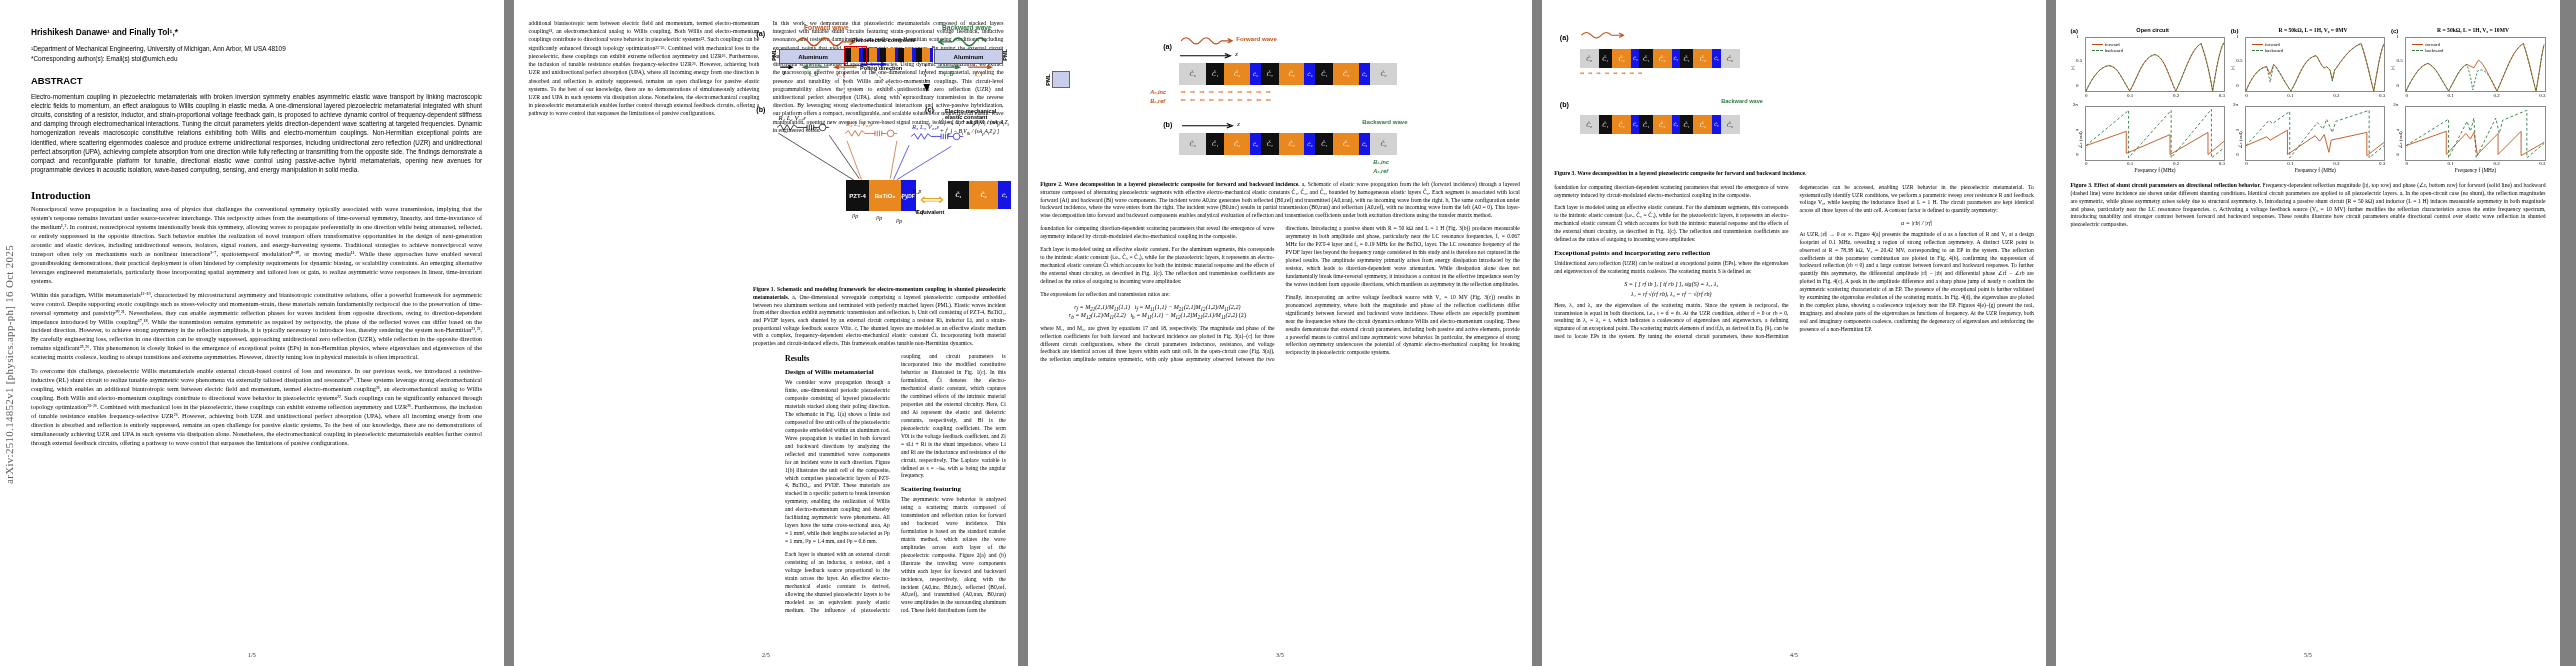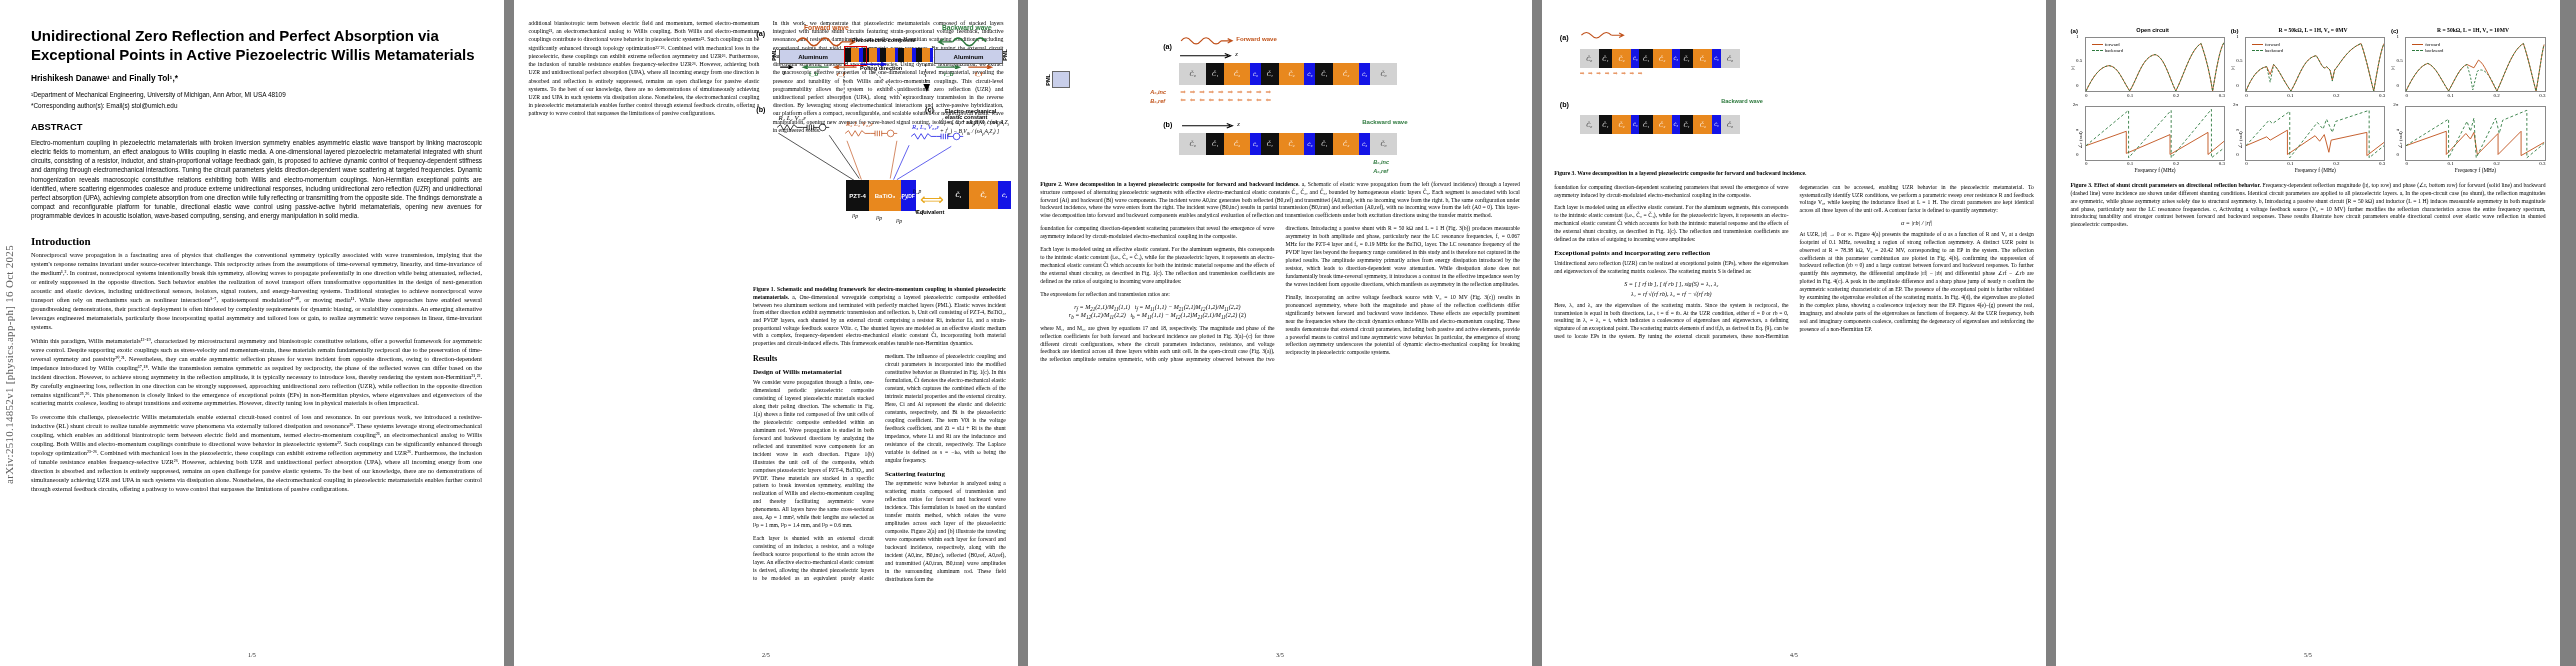--- a/index.html
+++ b/index.html
@@ -76,21 +76,20 @@
 </style>
 </head>
 <body>
 
 <div class="viewport">
 <div class="pages">
 
   <div class="page">
     <div class="arxiv-spine">arXiv:2510.14852v1  [physics.app-ph]  16 Oct 2025</div>
     <div class="p1-body">
-      <h1 class="title">Unidirectional Zero Reflection and Perfect Absorption via Exceptional Points in Active Piezoelectric Willis Metamaterials</h1>
       <div class="authors">Hrishikesh Danawe¹ and Finally Tol¹,*</div>
       <div class="affil">¹Department of Mechanical Engineering, University of Michigan, Ann Arbor, MI USA 48109</div>
       <div class="affil" style="margin-top:-9px">*Corresponding author(s): Email(s) stol@umich.edu</div>
       <div class="sec-h">ABSTRACT</div>
       <p class="abs-p">Electro-momentum coupling in piezoelectric metamaterials with broken inversion symmetry enables asymmetric elastic wave transport by linking macroscopic electric fields to momentum, an effect analogous to Willis coupling in elastic media. A one-dimensional layered piezoelectric metamaterial integrated with shunt circuits, consisting of a resistor, inductor, and strain-proportional voltage feedback gain, is proposed to achieve dynamic control of frequency-dependent stiffness and damping through electromechanical interactions. Tuning the circuit parameters yields direction-dependent wave scattering at targeted frequencies. Dynamic homogenization reveals macroscopic constitutive relations exhibiting both Willis and electro-momentum couplings. Non-Hermitian exceptional points are identified, where scattering eigenmodes coalesce and produce extreme unidirectional responses, including unidirectional zero reflection (UZR) and unidirectional perfect absorption (UPA), achieving complete absorption from one direction while fully reflecting or transmitting from the opposite side. The findings demonstrate a compact and reconfigurable platform for tunable, directional elastic wave control using passive-active hybrid metamaterials, opening new avenues for programmable devices in acoustic isolation, wave-based computing, sensing, and energy manipulation in solid media.</p>
       <div class="intro-h">Introduction</div>
       <p class="ser">Nonreciprocal wave propagation is a fascinating area of physics that challenges the conventional symmetry typically associated with wave transmission, implying that the system's response remains invariant under source-receiver interchange. This reciprocity arises from the assumptions of time-reversal symmetry, linearity, and time-invariance of the medium¹,². In contrast, nonreciprocal systems intentionally break this symmetry, allowing waves to propagate preferentially in one direction while being attenuated, reflected, or entirely suppressed in the opposite direction. Such behavior enables the realization of novel transport offers transformative opportunities in the design of next-generation acoustic and elastic devices, including unidirectional sensors, isolators, signal routers, and energy-harvesting systems. Traditional strategies to achieve nonreciprocal wave transport often rely on mechanisms such as nonlinear interactions³⁻⁷, spatiotemporal modulation⁸⁻¹⁰, or moving media¹¹. While these approaches have enabled several groundbreaking demonstrations, their practical deployment is often hindered by complexity requirements for dynamic biasing, or scalability constraints. An emerging alternative leverages engineered metamaterials, particularly those incorporating spatial asymmetry and tailored loss or gain, to realize asymmetric wave responses in linear, time-invariant systems.</p>
       <p class="ser">Within this paradigm, Willis metamaterials¹²⁻¹⁹, characterized by microstructural asymmetry and bianisotropic constitutive relations, offer a powerful framework for asymmetric wave control. Despite supporting exotic couplings such as stress-velocity and momentum-strain, these materials remain fundamentally reciprocal due to the preservation of time-reversal symmetry and passivity²⁰,²¹. Nevertheless, they can enable asymmetric reflection phases for waves incident from opposite directions, owing to direction-dependent impedance introduced by Willis coupling¹⁷,¹⁸. While the transmission remains symmetric as required by reciprocity, the phase of the reflected waves can differ based on the incident direction. However, to achieve strong asymmetry in the reflection amplitude, it is typically necessary to introduce loss, thereby rendering the system non-Hermitian²¹,²². By carefully engineering loss, reflection in one direction can be strongly suppressed, approaching unidirectional zero reflection (UZR), while reflection in the opposite direction remains significant²⁵,²⁶. This phenomenon is closely linked to the emergence of exceptional points (EPs) in non-Hermitian physics, where eigenvalues and eigenvectors of the scattering matrix coalesce, leading to abrupt transitions and extreme asymmetries. However, directly tuning loss in physical materials is often impractical.</p>
       <p class="ser">To overcome this challenge, piezoelectric Willis metamaterials enable external circuit-based control of loss and resonance. In our previous work, we introduced a resistive-inductive (RL) shunt circuit to realize tunable asymmetric wave phenomena via externally tailored dissipation and resonance²⁶. These systems leverage strong electromechanical coupling, which enables an additional biantrotropic term between electric field and momentum, termed electro-momentum coupling²¹, an electromechanical analog to Willis coupling. Both Willis and electro-momentum couplings contribute to directional wave behavior in piezoelectric systems²². Such couplings can be significantly enhanced through topology optimization²³⁻²⁶. Combined with mechanical loss in the piezoelectric, these couplings can exhibit extreme reflection asymmetry and UZR²⁶. Furthermore, the inclusion of tunable resistance enables frequency-selective UZR²⁶. However, achieving both UZR and unidirectional perfect absorption (UPA), where all incoming energy from one direction is absorbed and reflection is entirely suppressed, remains an open challenge for passive elastic systems. To the best of our knowledge, there are no demonstrations of simultaneously achieving UZR and UPA in such systems via dissipation alone. Nonetheless, the electromechanical coupling in piezoelectric metamaterials enables further control through external feedback circuits, offering a pathway to wave control that surpasses the limitations of passive configurations.</p>
     </div>
@@ -235,21 +234,21 @@
           <div style="width:21px;background:#101010;font-style:italic;font-family:'Liberation Serif',serif">Č₁</div>
           <div style="width:29px;background:#e8881e;font-style:italic;font-family:'Liberation Serif',serif">Č₂</div>
           <div style="width:13.3px;background:#1414e6;font-style:italic;font-size:5px;font-family:'Liberation Serif',serif">Č₃</div>
         </div>
       </div>
 
       <p class="fcap">
         <b>Figure 1. Schematic and modeling framework for electro-momentum coupling in shunted piezoelectric metamaterials.</b><span> a, One-dimensional waveguide comprising a layered piezoelectric composite embedded between two aluminum sections and terminated with perfectly matched layers (PML). Elastic waves incident from either direction exhibit asymmetric transmission and reflection. b, Unit cell consisting of PZT-4, BaTiO₃, and PVDF layers, each shunted by an external circuit comprising a resistor Ri, inductor Li, and a strain-proportional voltage feedback source V0iε. c, The shunted layers are modeled as an effective elastic medium with a complex, frequency-dependent electro-mechanical elastic constant Či, incorporating both material properties and circuit-induced effects. This framework enables tunable non-Hermitian dynamics.</span>
       </p>
 
-      <div style="column-count:2;column-gap:11px;margin-top:3.3px;">
+      <div style="column-count:2;column-gap:11px;margin-top:3.3px;margin-left:32px;">
         <div class="intro-h" style="font-size:7.8px;margin-top:1.1px">Results</div>
         <div class="subh">Design of Willis metamaterial</div>
         <p class="ser" style="font-size:5.6px">We consider wave propagation through a finite, one-dimensional periodic piezoelectric composite consisting of layered piezoelectric materials stacked along their poling direction. The schematic in Fig. 1(a) shows a finite rod composed of five unit cells of the piezoelectric composite embedded within an aluminum rod. Wave propagation is studied in both forward and backward directions by analyzing the reflected and transmitted wave components for an incident wave in each direction. Figure 1(b) illustrates the unit cell of the composite, which comprises piezoelectric layers of PZT-4, BaTiO₃, and PVDF. These materials are stacked in a specific pattern to break inversion symmetry, enabling the realization of Willis and electro-momentum coupling and thereby facilitating asymmetric wave phenomena. All layers have the same cross-sectional area, Ap = 1 mm², while their lengths are selected as l¹p = 1 mm, l²p = 1.4 mm, and l³p = 0.6 mm.</p>
         <p class="ser" style="font-size:5.6px">Each layer is shunted with an external circuit consisting of an inductor, a resistor, and a voltage feedback source proportional to the strain across the layer. An effective electro-mechanical elastic constant is derived, allowing the shunted piezoelectric layers to be modeled as an equivalent purely elastic medium. The influence of piezoelectric coupling and circuit parameters is incorporated into the modified constitutive behavior as illustrated in Fig. 1(c). In this formulation, Či denotes the electro-mechanical elastic constant, which captures the combined effects of the intrinsic material properties and the external circuitry. Here, Ci and Ai represent the elastic and dielectric constants, respectively, and Bi is the piezoelectric coupling coefficient. The term V0i is the voltage feedback coefficient, and Zi = sLi + Ri is the shunt impedance, where Li and Ri are the inductance and resistance of the circuit, respectively. The Laplace variable is defined as s = −iω, with ω being the angular frequency.</p>
         <div class="subh">Scattering featuring</div>
         <p class="ser" style="font-size:5.6px">The asymmetric wave behavior is analyzed using a scattering matrix composed of transmission and reflection ratios for forward and backward wave incidence. This formulation is based on the standard transfer matrix method, which relates the wave amplitudes across each layer of the piezoelectric composite. Figure 2(a) and (b) illustrate the traveling wave components within each layer for forward and backward incidence, respectively, along with the incident (A0,inc, B0,inc), reflected (B0,ref, A0,ref), and transmitted (A0,tran, B0,tran) wave amplitudes in the surrounding aluminum rod. These field distributions form the</p>
       </div>
     </div>
     <div class="pagenum">2/5</div>
   </div>

